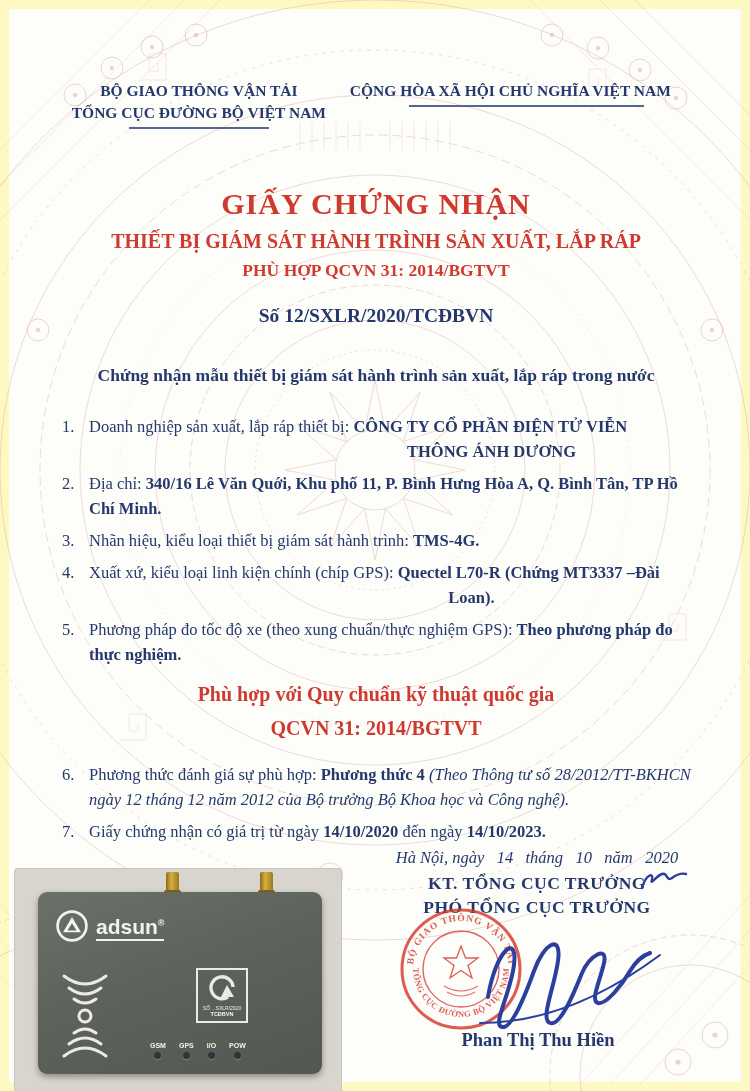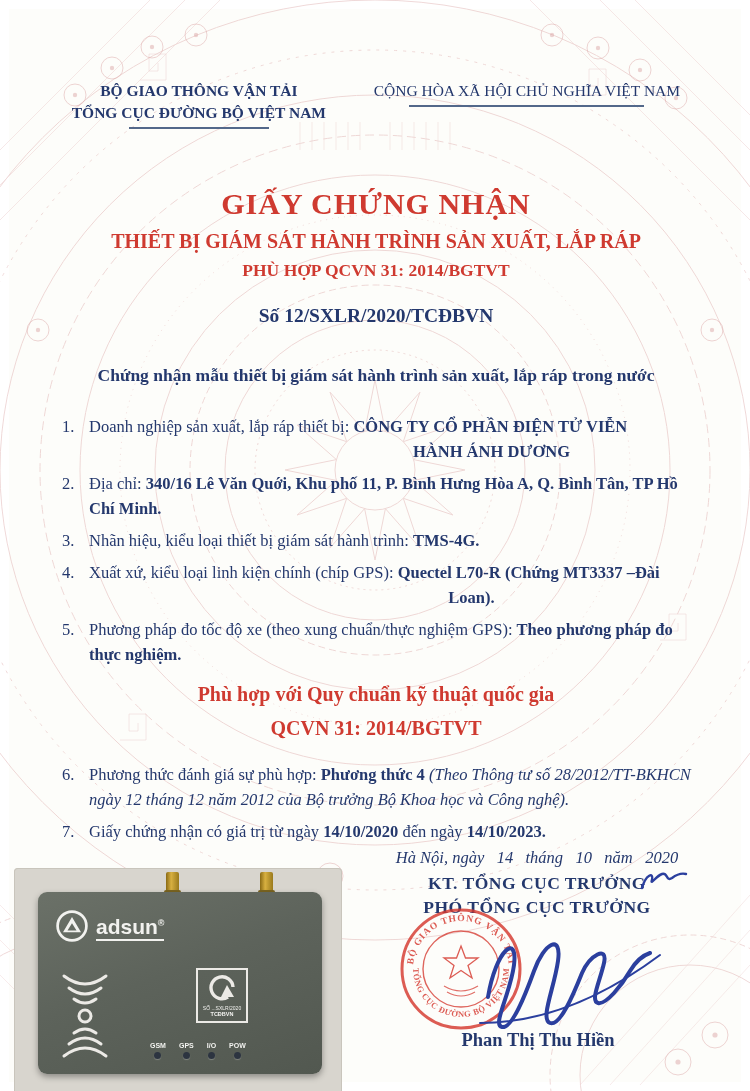--- a/index.html
+++ b/index.html
@@ -1,28 +1,28 @@
 <!DOCTYPE html>
 <html><head>
 <meta charset="utf-8">
 <style>
   * { margin:0; padding:0; box-sizing:border-box; }
   body { background:#888; font-family:"Liberation Serif","DejaVu Serif",serif; }
   .page {
     position:relative; width:750px; height:1091px; margin:0 auto;
-    background:#ffffff; overflow:hidden;
+    background:#fef9c3; overflow:hidden;
   }
   .inner { position:absolute; inset:9px; background:#fdfdfa; }
   .pattern { position:absolute; inset:0; z-index:0; pointer-events:none; }
   .content { position:absolute; left:48px; top:0; width:656px; z-index:1; color:#24386d; }
 
   
   .hdr { display:flex; margin-top:80px; }
   .hdr-left { width:46%; text-align:center; font-weight:bold; font-size:15.5px; line-height:22px; }
-  .hdr-right { width:54%; text-align:center; font-weight:normal; font-size:15.5px; line-height:22px; }
+  .hdr-right { width:54%; font-weight:bold; font-size:15.5px; line-height:22px; }
   .rule { height:2px; background:#53688a; margin:3px auto 0; }
   .rule-l { width:140px; }
   .rule-r { width:235px; }
 
   
   .t-main { margin-top:58px; text-align:center; color:#cf3a30; font-weight:bold; font-size:30px; letter-spacing:1px; }
   .t-sub1 { margin-top:9px; text-align:center; color:#cf3a30; font-weight:bold; font-size:20px; }
   .t-sub2 { margin-top:7px; text-align:center; color:#cf3a30; font-weight:bold; font-size:17.5px; }
   .t-num  { margin-top:24px; text-align:center; font-weight:bold; font-size:19.5px; }
   .t-stmt { margin-top:38px; text-align:center; font-weight:bold; font-size:17.5px; }
@@ -162,21 +162,21 @@
     <div class="t-main">GIẤY CHỨNG NHẬN</div>
     <div class="t-sub1">THIẾT BỊ GIÁM SÁT HÀNH TRÌNH SẢN XUẤT, LẮP RÁP</div>
     <div class="t-sub2">PHÙ HỢP QCVN 31: 2014/BGTVT</div>
     <div class="t-num">Số 12/SXLR/2020/TCĐBVN</div>
     <div class="t-stmt">Chứng nhận mẫu thiết bị giám sát hành trình sản xuất, lắp ráp trong nước</div>
 
     <div class="items">
       <div class="item">
         <span class="no">1.</span>
         <span class="bd"><span>Doanh nghiệp sản xuất, lắp ráp thiết bị: </span><span class="b">CÔNG TY CỔ PHẦN ĐIỆN TỬ VIỄN</span>
-          <div class="cline c1 b">HÀNH ÁNH DƯƠNG</div>
+          <div class="cline c1 b">THÔNG ÁNH DƯƠNG</div>
         </span>
       </div>
       <div class="item">
         <span class="no">2.</span>
         <span class="bd"><span>Địa chỉ: </span><span class="b">340/16 Lê Văn Quới, Khu phố 11, P. Bình Hưng Hòa A, Q. Bình Tân, TP Hồ Chí Minh.</span></span>
       </div>
       <div class="item">
         <span class="no">3.</span>
         <span class="bd"><span>Nhãn hiệu, kiểu loại thiết bị giám sát hành trình: </span><span class="b">TMS-4G.</span></span>
       </div>

